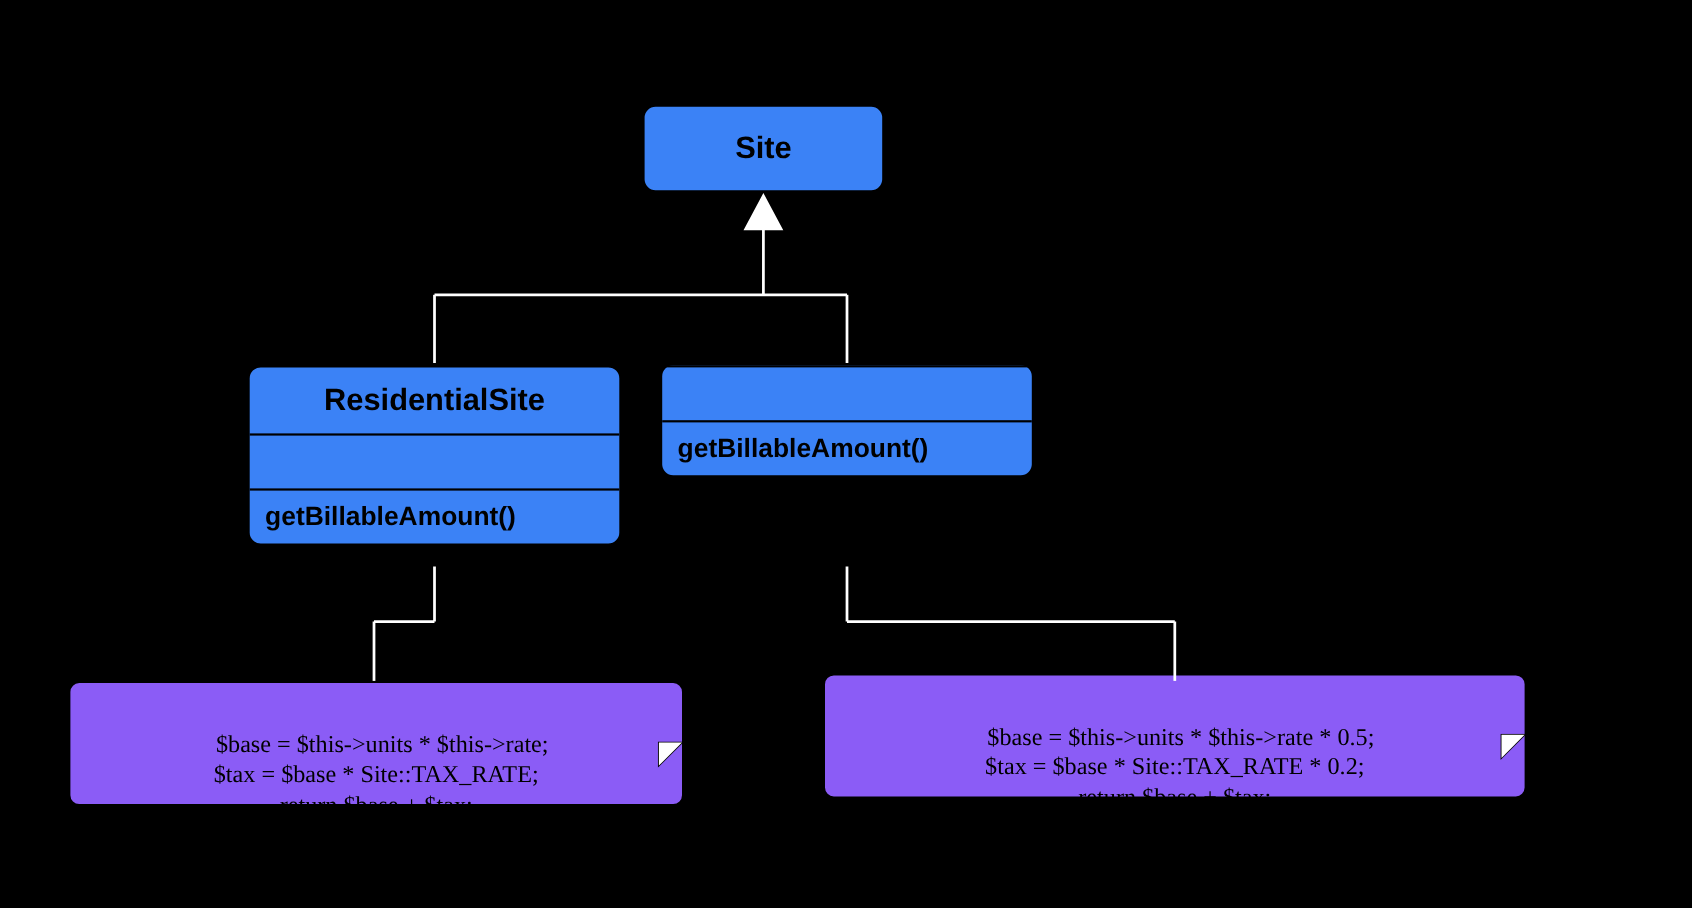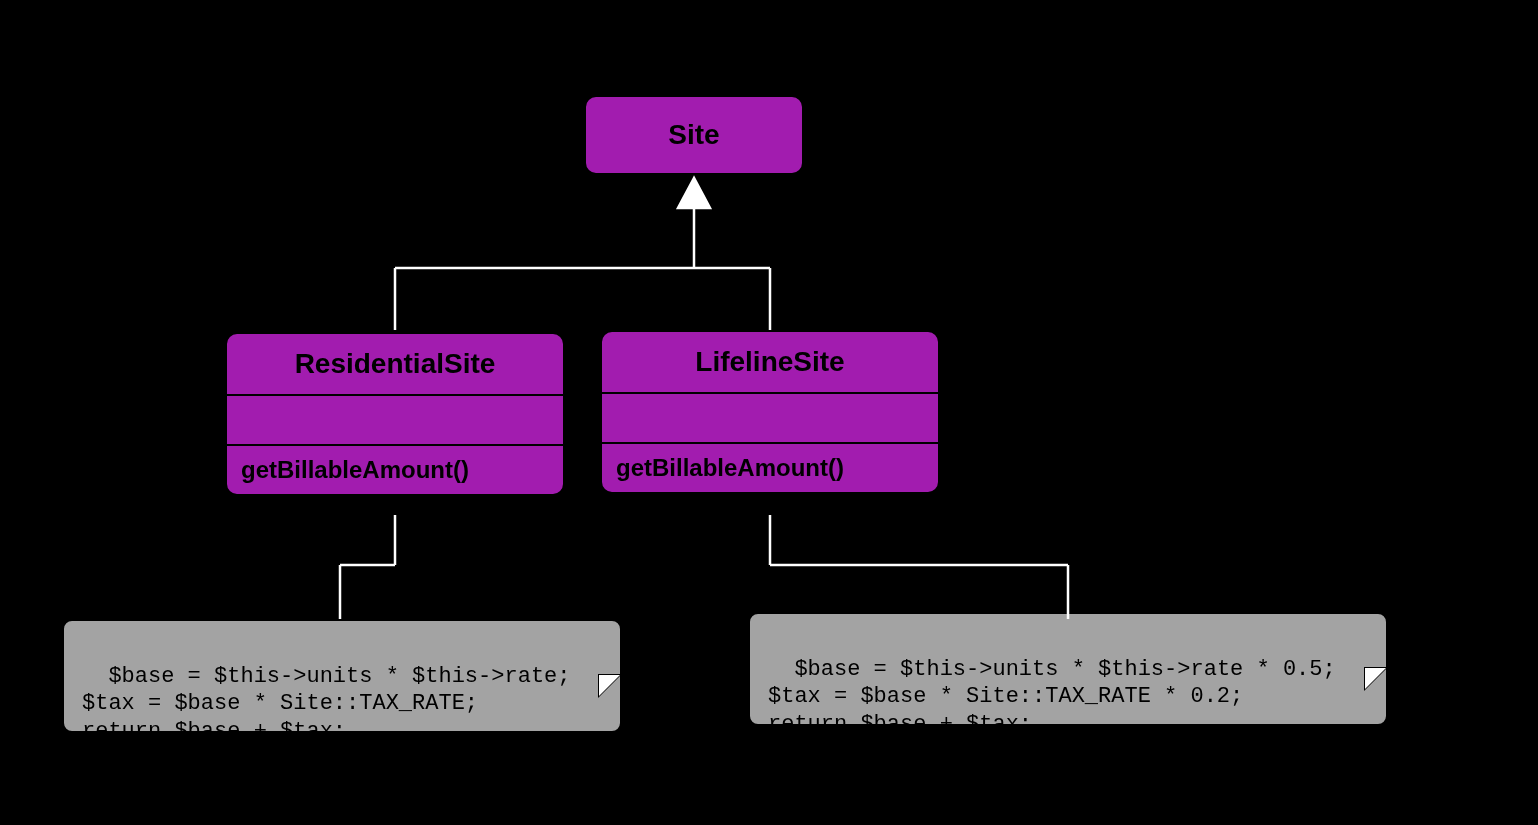--- a/index.html
+++ b/index.html
@@ -7,21 +7,21 @@
     padding: 0;
     background: #000;
     width: 1538px;
     height: 825px;
     font-family: Arial, Helvetica, sans-serif;
     position: relative;
     overflow: hidden;
   }
   .class-box {
     position: absolute;
-    background: #a21caf;
+    background: #3b82f6;
     border: 2.5px solid #000;
     border-radius: 12px;
     box-sizing: border-box;
   }
   .class-title {
     font-weight: bold;
     font-size: 28px;
     text-align: center;
     padding: 14px 10px;
     box-sizing: border-box;
@@ -30,29 +30,29 @@
     border-top: 2.5px solid #000;
     min-height: 50px;
     padding: 10px 14px;
     font-size: 24px;
     box-sizing: border-box;
     text-align: left;
     font-weight: bold;
   }
   .note-box {
     position: absolute;
-    background: #a3a3a3;
+    background: #8b5cf6;
     border: 2.5px solid #000;
     border-radius: 10px;
     box-sizing: border-box;
     padding: 14px 18px;
-    font-family: Liberation Mono, monospace;
+    font-family: Liberation Serif, serif;
     font-size: 22px;
     line-height: 1.25;
-    text-align: left;
+    text-align: center;
     white-space: pre;
   }
   .note-fold-inner {
     position: absolute;
     top: -2px; right: -2px;
     width: 24px; height: 24px;
     pointer-events: none;
   }
   .note-fold-inner svg { display: block; }
   svg.diagram-lines {
@@ -70,21 +70,20 @@
   <div class="class-title" style="padding-top:22px;">Site</div>
 </div>
 
 <div class="class-box" style="left:225px; top:332px; width:340px;">
   <div class="class-title">ResidentialSite</div>
   <div class="compartment"></div>
   <div class="compartment">getBillableAmount()</div>
 </div>
 
 <div class="class-box" style="left:600px; top:330px; width:340px;">
-  <div class="class-title">LifelineSite</div>
   <div class="compartment"></div>
   <div class="compartment">getBillableAmount()</div>
 </div>
 
 <div class="note-box" style="left:62px; top:619px; width:560px; height:114px;">
   <span>$base = $this-&gt;units * $this-&gt;rate;
 $tax = $base * Site::TAX_RATE;
 return $base + $tax;</span>
   <div class="note-fold-inner">
     <svg width="24" height="24">

